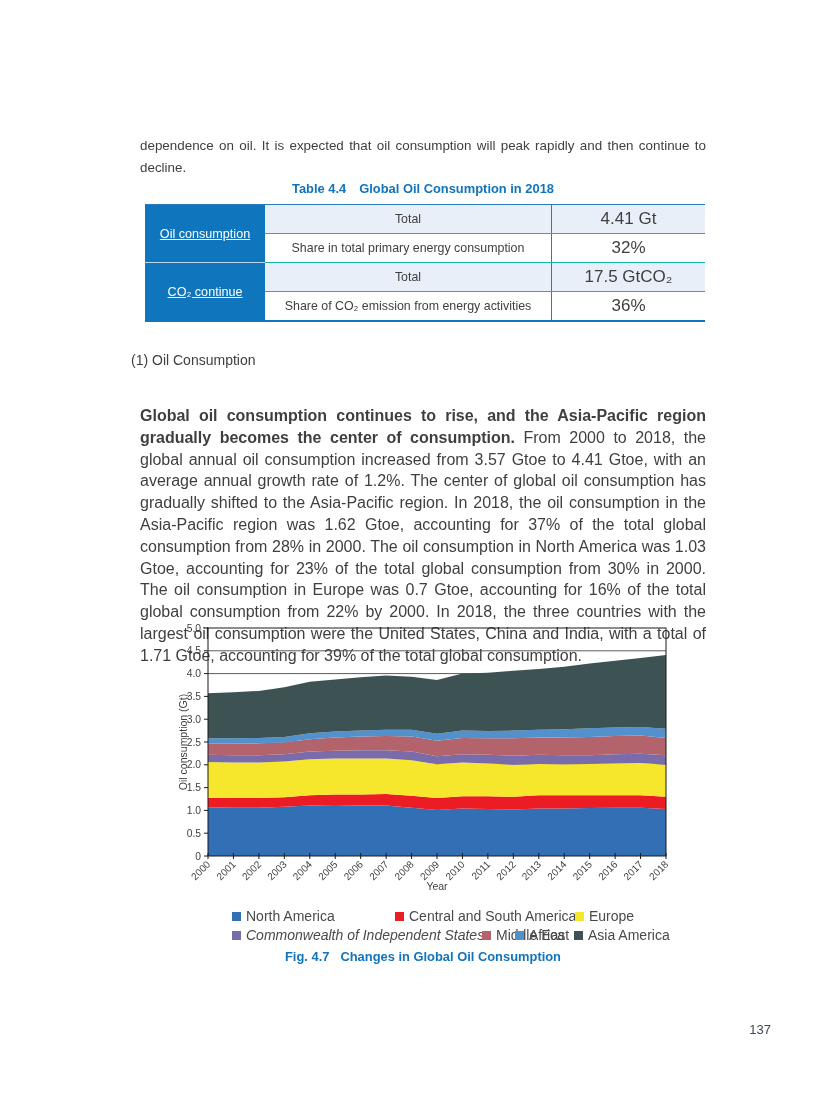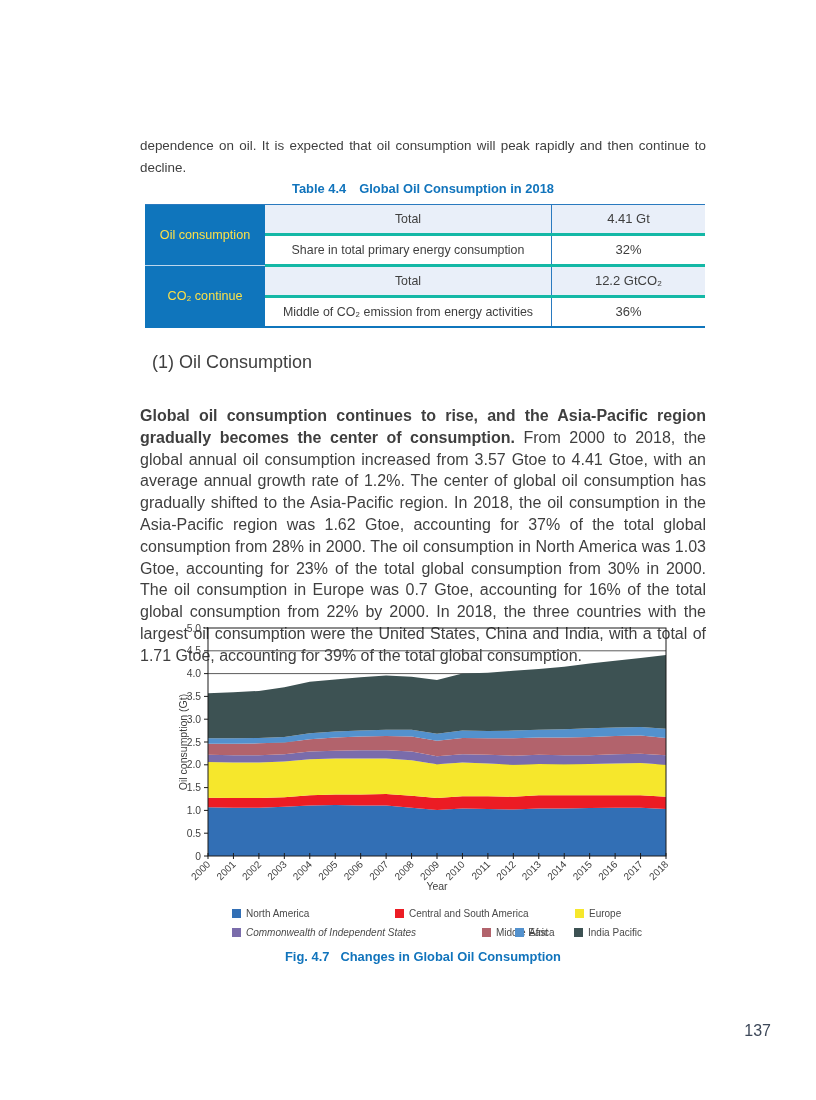--- a/index.html
+++ b/index.html
@@ -15,59 +15,60 @@
     position:absolute;left:140px;top:181px;width:566px;text-align:center;
     font-size:12.9px;font-weight:bold;color:#1174bc;
   }
   .table-title .t2{margin-left:13px;}
   .oil-table{
     position:absolute;left:145px;top:204px;width:560px;display:flex;
     border-top:1px solid #2a7abf;border-bottom:2px solid #0f75bc;
   }
   .t-left{width:120px;display:flex;flex-direction:column;}
   .t-group{
-    flex:1;background:#0f75bc;color:#fde047;display:flex;align-items:center;justify-content:center;
+    flex:1;background:#0f75bc;color:#ffffff;display:flex;align-items:center;justify-content:center;
     font-size:12.6px;
+    text-decoration:underline;
   }
   .t-group.first{border-bottom:1px solid #bcd6ec;}
   .t-rows{flex:1;display:flex;flex-direction:column;}
-  .t-row{height:28px;display:flex;border-bottom:3px solid #14b8a6;background:#ffffff;}
+  .t-row{height:28px;display:flex;border-bottom:1px solid #14b8a6;background:#ffffff;}
   .t-row:last-child{border-bottom:none;}
   .t-row.alt{background:#e9eff9;}
   .t-label{
     width:286px;text-align:center;line-height:28px;font-size:12.4px;color:#3f3f3f;
     border-right:1px solid #2a7abf;white-space:nowrap;
   }
-  .t-value{flex:1;text-align:center;line-height:28px;font-size:13px;color:#3f3f3f;}
-  .section-heading{position:absolute;left:152px;top:352px;font-size:18px;color:#3f3f3f;}
+  .t-value{flex:1;text-align:center;line-height:28px;font-size:17px;color:#3f3f3f;}
+  .section-heading{position:absolute;left:131px;top:352px;font-size:14px;color:#3f3f3f;}
   .body-par{
     position:absolute;left:140px;top:389px;width:566px;
     font-size:16px;line-height:21.8px;text-align:justify;color:#3f3f3f;
   }
   .body-par .lead{font-weight:bold;}
   .chart-wrap{position:absolute;left:175px;top:616px;width:510px;height:292px;}
   .legend{position:absolute;left:224px;top:906px;width:472px;height:42px;}
   .legend-item{
     position:absolute;display:flex;align-items:center;gap:5px;white-space:nowrap;
-    font-size:10px;color:#4a4a4a;
+    font-size:14px;color:#4a4a4a;
   }
   .legend-item .swatch{width:9px;height:9px;display:inline-block;flex:0 0 auto;}
   .legend-item:nth-child(1){left:8px;top:2px;}
   .legend-item:nth-child(2){left:171px;top:2px;}
   .legend-item:nth-child(3){left:351px;top:2px;}
   .legend-item:nth-child(4){left:8px;top:21px;font-style:italic;}
   .legend-item:nth-child(5){left:213px;top:21px;padding-left:45px;}
   .legend-item:nth-child(6){left:291px;top:21px;}
   .legend-item:nth-child(7){left:350px;top:21px;}
   .caption{
     position:absolute;left:140px;top:949px;width:566px;text-align:center;
     font-size:12.9px;font-weight:bold;color:#1174bc;
   }
   .caption .t2{margin-left:11px;}
-  .page-num{position:absolute;top:1022px;right:45px;font-size:16px;color:#3d4859;}
+  .page-num{position:absolute;top:1022px;right:45px;font-size:13px;color:#3d4859;}
 </style>
 </head>
 <body>
 
 <div class="page">
 
   <p class="intro">dependence on oil. It is expected that oil consumption will peak rapidly and then continue to decline.</p>
 
   <div class="table-title">
     <span>Table 4.4</span><span class="t2">Global Oil Consumption in 2018</span>
@@ -82,24 +83,24 @@
       <div class="t-row alt">
         <div class="t-label">Total</div>
         <div class="t-value">4.41 Gt</div>
       </div>
       <div class="t-row">
         <div class="t-label">Share in total primary energy consumption</div>
         <div class="t-value">32%</div>
       </div>
       <div class="t-row alt">
         <div class="t-label">Total</div>
-        <div class="t-value">12.2 GtCO₂</div>
+        <div class="t-value">17.5 GtCO₂</div>
       </div>
       <div class="t-row">
-        <div class="t-label">Middle of CO₂ emission from energy activities</div>
+        <div class="t-label">Share of CO₂ emission from energy activities</div>
         <div class="t-value">36%</div>
       </div>
     </div>
   </div>
 
   <div class="section-heading">(1) Oil Consumption</div>
 
   <p class="body-par">
     <span class="lead">Global oil consumption continues to rise, and the Asia-Pacific region gradually becomes the center of consumption.</span><span> From 2000 to 2018, the global annual oil consumption increased from 3.57 Gtoe to 4.41 Gtoe, with an average annual growth rate of 1.2%. The center of global oil consumption has gradually shifted to the Asia-Pacific region. In 2018, the oil consumption in the Asia-Pacific region was 1.62 Gtoe, accounting for 37% of the total global consumption from 28% in 2000. The oil consumption in North America was 1.03 Gtoe, accounting for 23% of the total global consumption from 30% in 2000. The oil consumption in Europe was 0.7 Gtoe, accounting for 16% of the total global consumption from 22% by 2000. In 2018, the three countries with the largest oil consumption were the United States, China and India, with a total of 1.71 Gtoe, accounting for 39% of the total global consumption.</span>
   </p>
@@ -208,21 +209,21 @@
       <span class="legend-item">
         <span class="swatch" style="background: rgb(178, 99, 108);"></span>
         <span>Middle East</span>
       </span>
       <span class="legend-item">
         <span class="swatch" style="background: rgb(83, 145, 205);"></span>
         <span>Africa</span>
       </span>
       <span class="legend-item">
         <span class="swatch" style="background: rgb(61, 82, 83);"></span>
-        <span>India Pacific</span>
+        <span>Asia America</span>
       </span>
     </div>
 
   <div class="caption">
     <span>Fig. 4.7</span><span class="t2">Changes in Global Oil Consumption</span>
   </div>
 
   <div class="page-num">137</div>
 
 </div>

